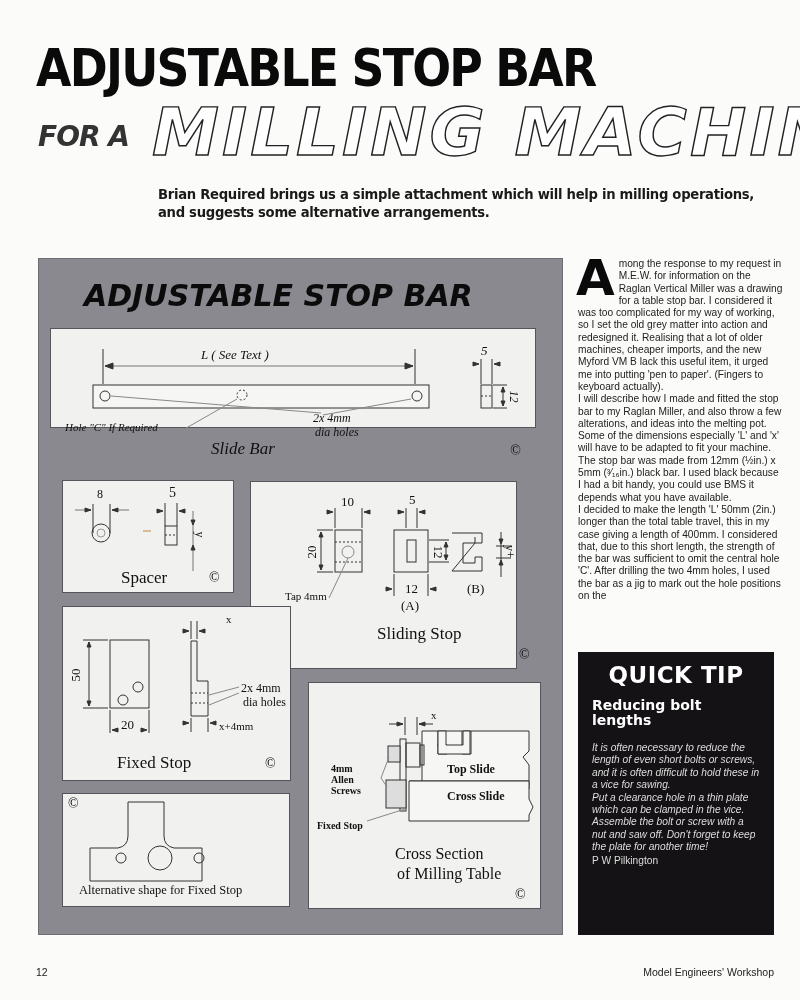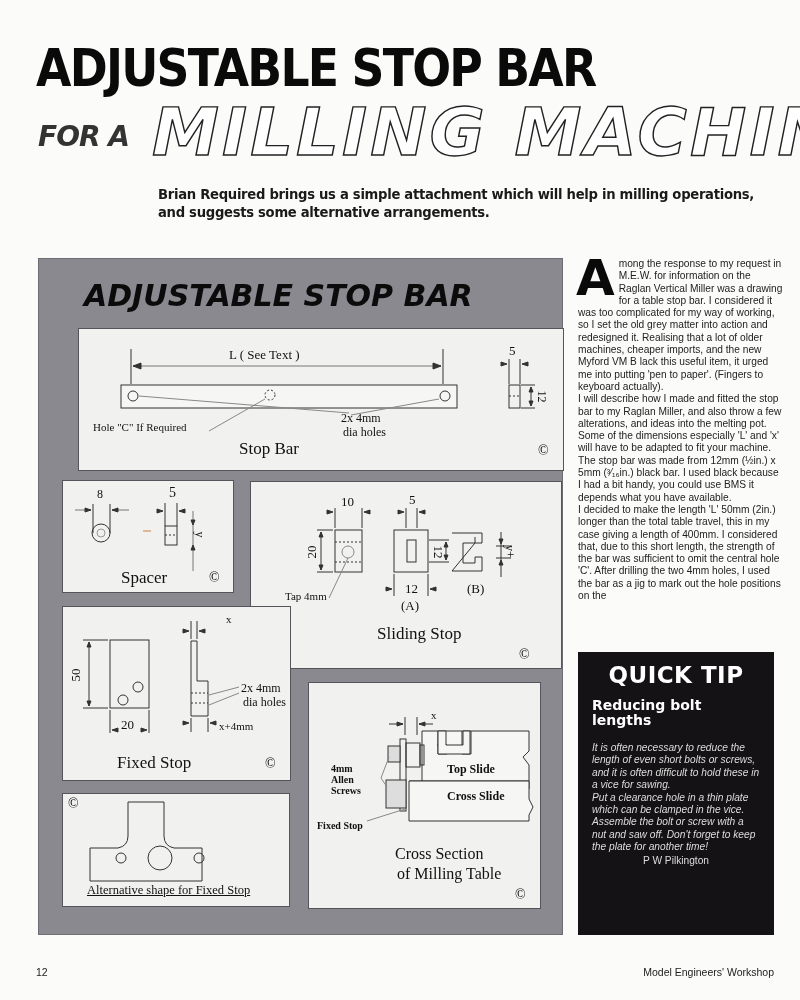--- a/index.html
+++ b/index.html
@@ -26,37 +26,37 @@
 
   .col { left: 578px; top: 258px; width: 206px; font-family: "Liberation Sans", sans-serif; font-size: 10.2px; line-height: 12.3px; color: #222; }
   .dropcap { float: left; font-family: "DejaVu Sans", sans-serif; font-weight: bold; font-size: 50px; line-height: 40px; margin: 0 4px 0 -2px; height: 40px; color: #0a0a0a; }
   .col p { margin: 0; }
 
   .tip { left: 578px; top: 652px; width: 196px; height: 283px; background: #141214; color: #f2f2f2; padding: 10px 14px; }
   .tip-h { font-family: "DejaVu Sans", sans-serif; font-weight: bold; font-size: 23px; letter-spacing: 0.5px; color: #fff; text-align: center; }
   .tip-sub { margin-top: 10px; font-family: "DejaVu Sans", sans-serif; font-weight: bold; font-size: 14px; line-height: 15px; color: #fff; }
   .tip-body { margin-top: 14px; font-size: 10.2px; line-height: 12.4px; color: #ddd; }
   .tip-body p { margin: 0; font-style: italic; }
-  .tip-sig { text-align: center; font-size: 10.2px; color: #ddd; margin-top: 1px; }
+  .tip-sig { text-align: left; font-size: 10.2px; color: #ddd; margin-top: 1px; }
 
   .footer-l { left: 36px; top: 966px; font-size: 10.5px; color: #222; }
   .footer-r { right: 26px; top: 966px; font-size: 10.5px; color: #222; }
 </style>
 </head>
 <body>
 
 <div class="abs title1">ADJUSTABLE STOP BAR</div>
 <div class="abs title-fora">FOR A</div>
 <div class="abs title2">MILLING MACHINE</div>
 <div class="abs standfirst">Brian Required brings us a simple attachment which will help in milling operations, and suggests some alternative arrangements.</div>
 
 <div class="abs gray-panel"></div>
 <div class="abs panel-head">ADJUSTABLE STOP BAR</div>
 
-<div class="card" style="left:78px; top:328px; width:486px; height:143px;">
+<div class="card" style="left:50px; top:328px; width:486px; height:100px;font-style:italic;">
   <svg width="486" height="139">
     <g stroke="#333" fill="none" stroke-width="1">
       <line x1="52" y1="20" x2="52" y2="55"></line>
         <line x1="364" y1="20" x2="364" y2="55"></line>
       <line x1="54" y1="37" x2="362" y2="37" stroke="#777"></line>
       <path d="M54 37 l8 -3 v6 z" fill="#333"></path>
         <path d="M362 37 l-8 -3 v6 z" fill="#333"></path>
       <rect x="42" y="56" width="336" height="23" fill="#f6f6f4"></rect>
       <circle cx="54" cy="67" r="5"></circle>
         <circle cx="366" cy="67" r="5"></circle>
@@ -76,21 +76,21 @@
       <path d="M452 58 l-2 5 h4 z" fill="#333"></path>
         <path d="M452 77 l-2 -5 h4 z" fill="#333"></path>
     </g>
   </svg>
   <span class="lbl dim" style="left:150px; top:18px; font-size:13px;">L ( See Text )</span>
   <span class="lbl dim" style="left:430px; top:14px; font-size:13px;">5</span>
   <span class="lbl dim" style="left:456px; top:60px; transform:rotate(90deg); font-size:12px;">12</span>
   <span class="lbl sm" style="left:14px; top:92px;">Hole "C" If Required</span>
   <span class="lbl sm" style="left:262px; top:82px; font-size:12px;">2x 4mm</span>
   <span class="lbl sm" style="left:264px; top:96px; font-size:12px;">dia holes</span>
-  <span class="lbl cap" style="left:160px; top:110px;">Stop Bar</span>
+  <span class="lbl cap" style="left:160px; top:110px;">Slide Bar</span>
   <span class="lbl copy" style="left:459px; top:114px;">©</span>
 </div>
 
 <div class="card" style="left:62px; top:480px; width:172px; height:113px;">
   <svg width="172" height="113">
     <g stroke="#333" fill="none" stroke-width="1">
       <line x1="30" y1="23" x2="30" y2="52"></line>
         <line x1="47" y1="23" x2="47" y2="52"></line>
       <line x1="12" y1="29" x2="28" y2="29" stroke="#777"></line>
         <line x1="49" y1="29" x2="66" y2="29" stroke="#777"></line>
@@ -110,21 +110,21 @@
       <line x1="80" y1="50" x2="88" y2="50" stroke="#c9833a"></line>
     </g>
   </svg>
   <span class="lbl dim" style="left:34px; top:6px;">8</span>
   <span class="lbl dim" style="left:106px; top:4px; font-size:14px;">5</span>
   <span class="lbl dim" style="left:133px; top:46px; transform:rotate(90deg);">y</span>
   <span class="lbl cap" style="left:58px; top:87px;">Spacer</span>
   <span class="lbl copy" style="left:146px; top:89px;">©</span>
 </div>
 
-<div class="card" style="left:250px; top:481px; width:312px; height:188px;">
+<div class="card" style="left:250px; top:481px; width:267px; height:188px;">
   <svg width="291" height="188">
     <g stroke="#333" fill="none" stroke-width="1">
       <rect x="84" y="48" width="27" height="42"></rect>
       <line x1="84" y1="60" x2="111" y2="60" stroke-dasharray="2 2"></line>
         <line x1="84" y1="80" x2="111" y2="80" stroke-dasharray="2 2"></line>
       <circle cx="97" cy="70" r="6" stroke="#888"></circle>
       <line x1="97" y1="76" x2="78" y2="116" stroke="#888"></line>
       <line x1="84" y1="26" x2="84" y2="46"></line>
         <line x1="111" y1="26" x2="111" y2="46"></line>
       <path d="M82 30 l-6 -2 v4 z" fill="#333"></path>
@@ -249,21 +249,21 @@
 <div class="card" style="left:62px; top:793px; width:228px; height:114px;">
   <svg width="228" height="114">
     <g stroke="#333" fill="none" stroke-width="1">
       <path d="M65 8 v34 q0 10 -10 12 h-28 v33 h112 v-33 h-28 q-10 -2 -10 -12 v-34 z"></path>
       <circle cx="58" cy="64" r="5"></circle>
         <circle cx="97" cy="64" r="12"></circle>
         <circle cx="136" cy="64" r="5"></circle>
     </g>
   </svg>
   <span class="lbl copy" style="left:5px; top:2px;">©</span>
-  <span class="lbl" style="left:24px; top:89px; font-size:12.5px;text-decoration:underline;">Alternative shape for Fixed Stop</span>
+  <span class="lbl" style="left:16px; top:89px; font-size:12.5px;">Alternative shape for Fixed Stop</span>
 </div>
 
 <div class="abs col">
   <span class="dropcap">A</span>
   <p>mong the response to my request in M.E.W. for information on the Raglan Vertical Miller was a drawing for a table stop bar. I considered it was too complicated for my way of working, so I set the old grey matter into action and redesigned it. Realising that a lot of older machines, cheaper imports, and the new Myford VM B lack this useful item, it urged me into putting 'pen to paper'. (Fingers to keyboard actually).</p>
   <p>I will describe how I made and fitted the stop bar to my Raglan Miller, and also throw a few alterations, and ideas into the melting pot. Some of the dimensions especially 'L' and 'x' will have to be adapted to fit your machine.</p>
   <p>The stop bar was made from 12mm (½in.) x 5mm (³⁄₁₆in.) black bar. I used black because I had a bit handy, you could use BMS it depends what you have available.</p>
   <p>I decided to make the length 'L' 50mm (2in.) longer than the total table travel, this in my case giving a length of 400mm. I considered that, due to this short length, the strength of the bar was sufficient to omit the central hole 'C'. After drilling the two 4mm holes, I used the bar as a jig to mark out the hole positions on the</p>
 </div>
 

